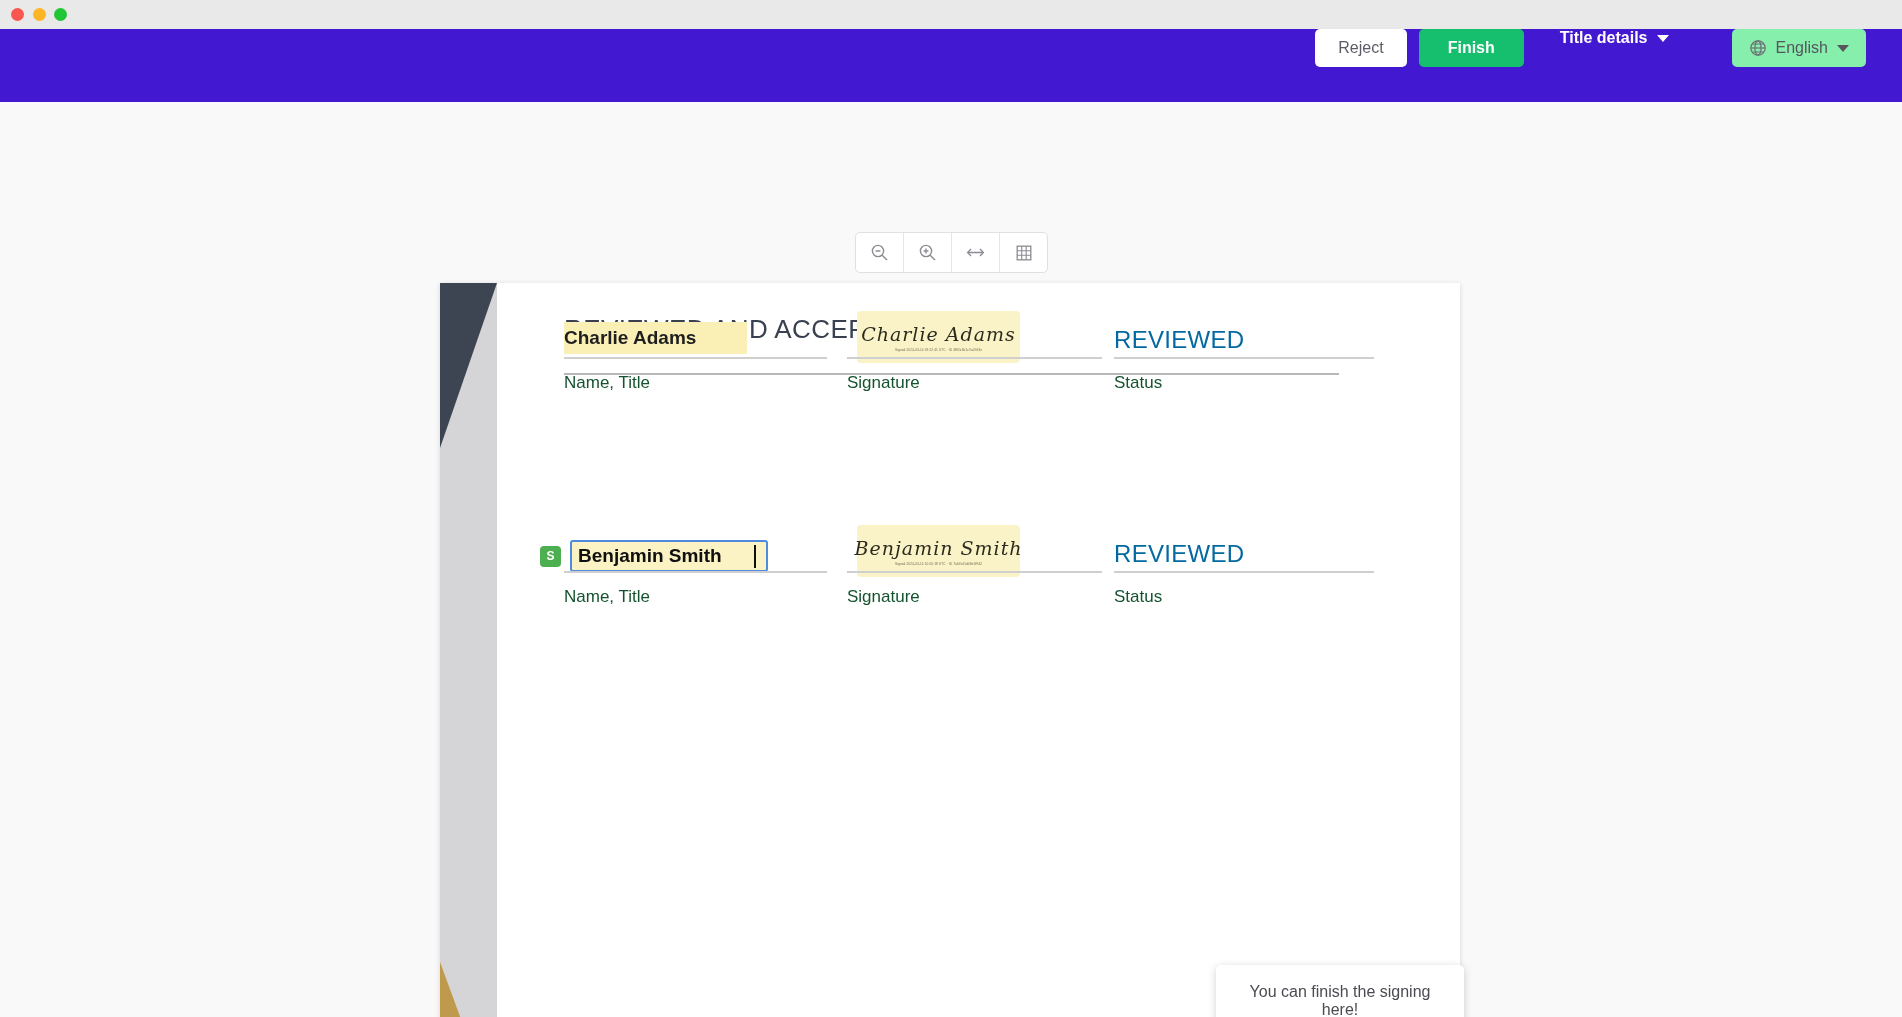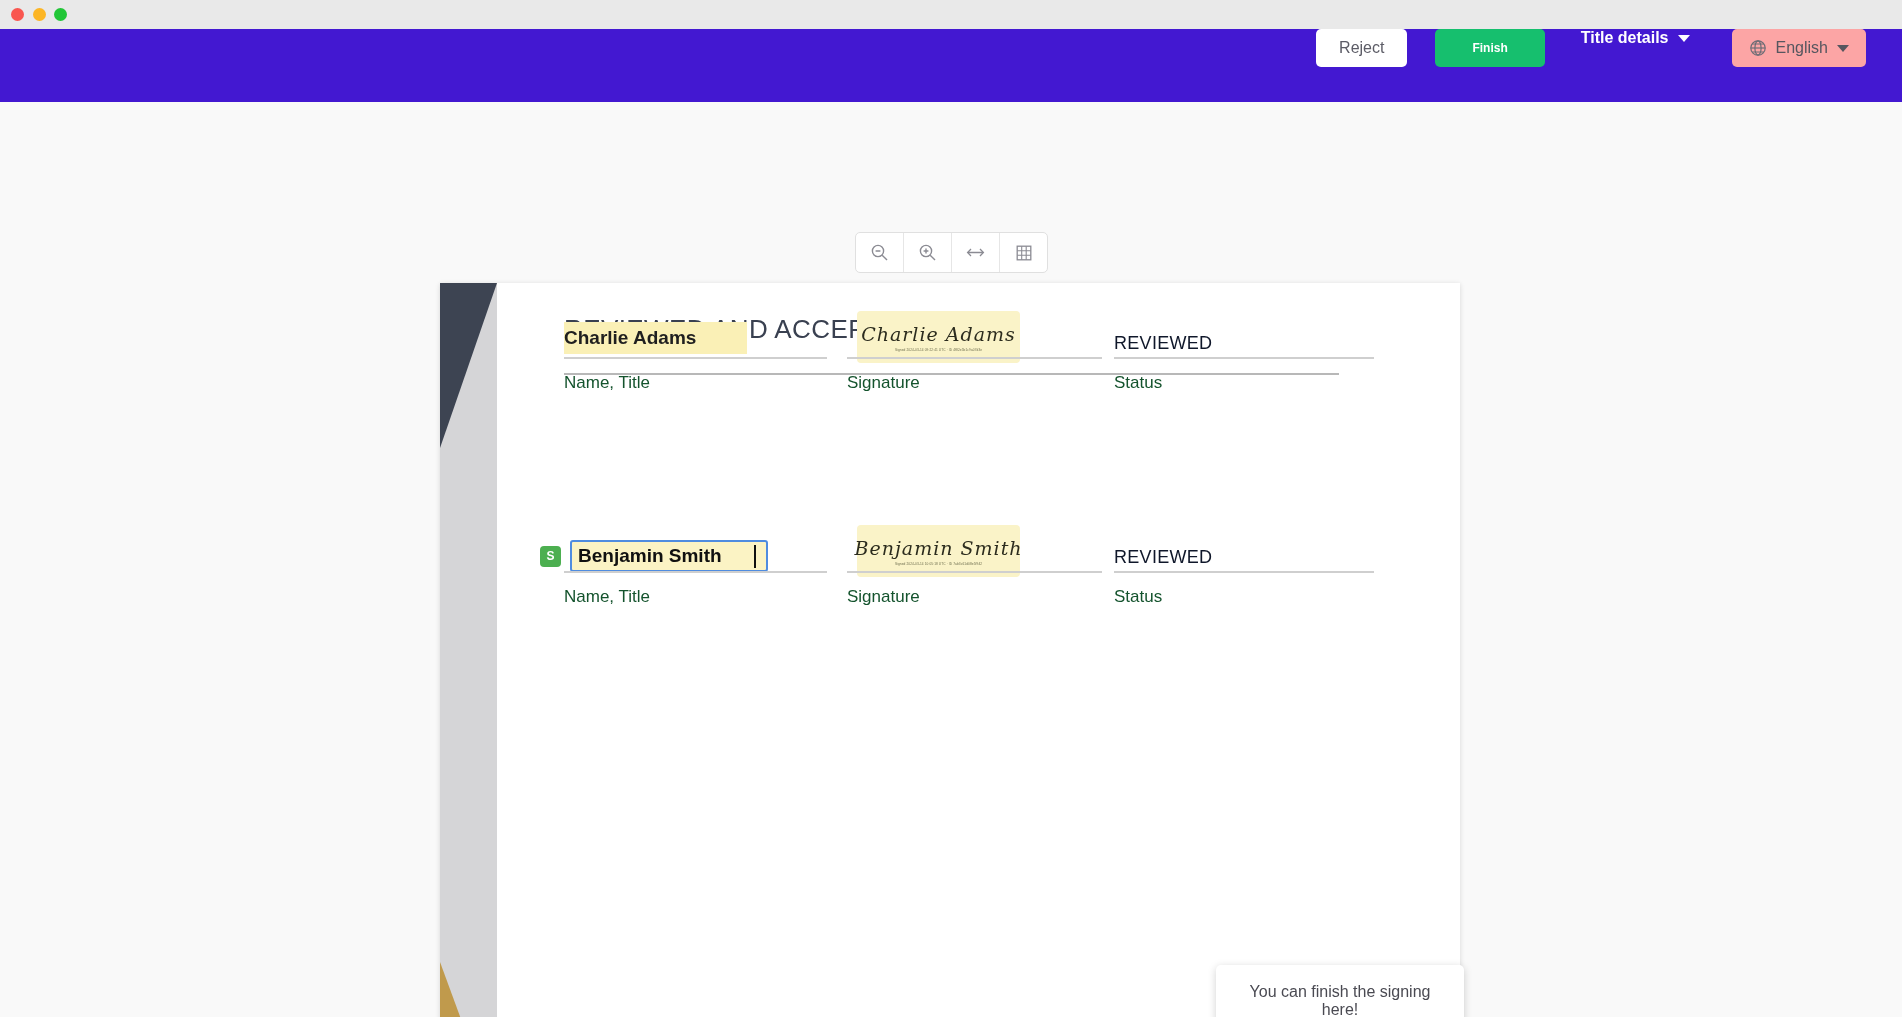--- a/index.html
+++ b/index.html
@@ -71,40 +71,40 @@
     font-size: 16px;
     font-family: "Liberation Sans", sans-serif;
     cursor: pointer;
   }
   #finish-button {
     background: #16bf6e;
     color: #ffffff;
     border: none;
     border-radius: 5px;
     height: 38px;
-    padding: 0 37px;
-    margin-left: 28px;
-    font-size: 12px;
+    padding: 0 29px;
+    margin-left: 12px;
+    font-size: 16px;
     font-weight: bold;
     font-family: "Liberation Sans", sans-serif;
     cursor: pointer;
   }
   #view-details {
     margin-left: 36px;
     color: #ffffff;
     font-size: 16px;
     font-weight: bold;
     display: flex;
     align-items: center;
     gap: 9px;
     cursor: pointer;
   }
   #language-select {
-    margin-left: 42px;
-    background: #fca5a5;
+    margin-left: 63px;
+    background: #86efac;
     border-radius: 5px;
     height: 38px;
     padding: 0 17px;
     display: flex;
     align-items: center;
     gap: 9px;
     color: #56565f;
     font-size: 16px;
     cursor: pointer;
   }
@@ -332,22 +332,22 @@
     letter-spacing: 0.1px;
     white-space: nowrap;
     margin-top: 3px;
     transform: scale(1, 1);
   }
 
   .status-value {
     position: absolute;
     left: 0;
     bottom: 0;
-    font-size: 18px;
-    color: #0f172a;
+    font-size: 24px;
+    color: #0369a1;
     letter-spacing: 0.3px;
   }
 
   
   #finish-tooltip {
     position: absolute;
     left: 1216px;
     top: 863px;
     width: 248px;
     height: 72px;

